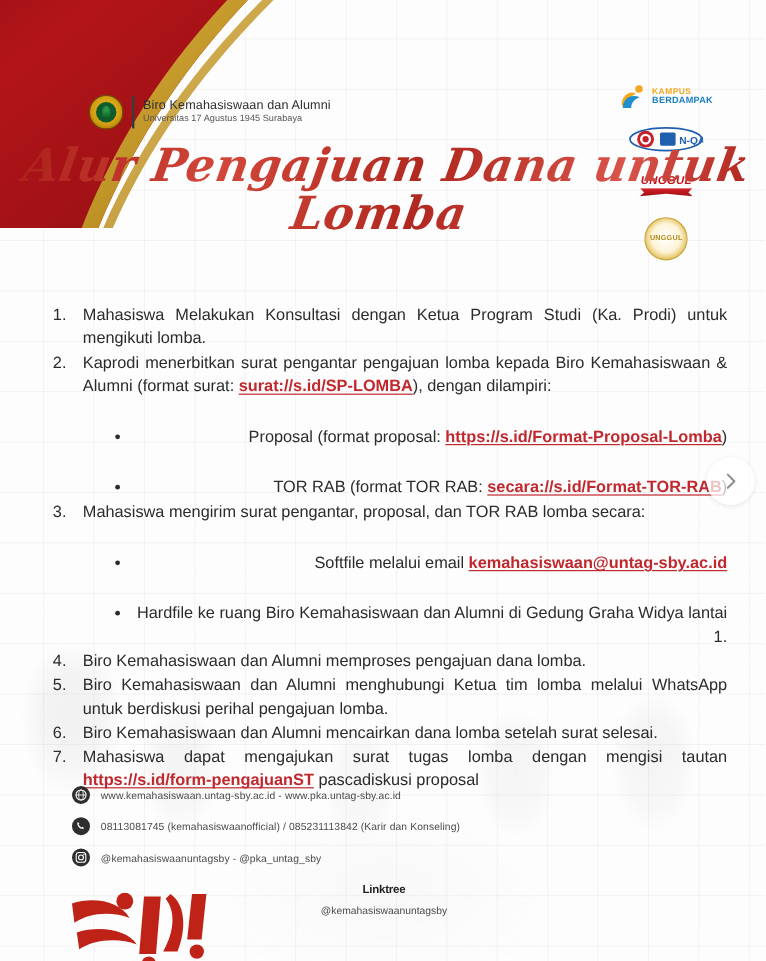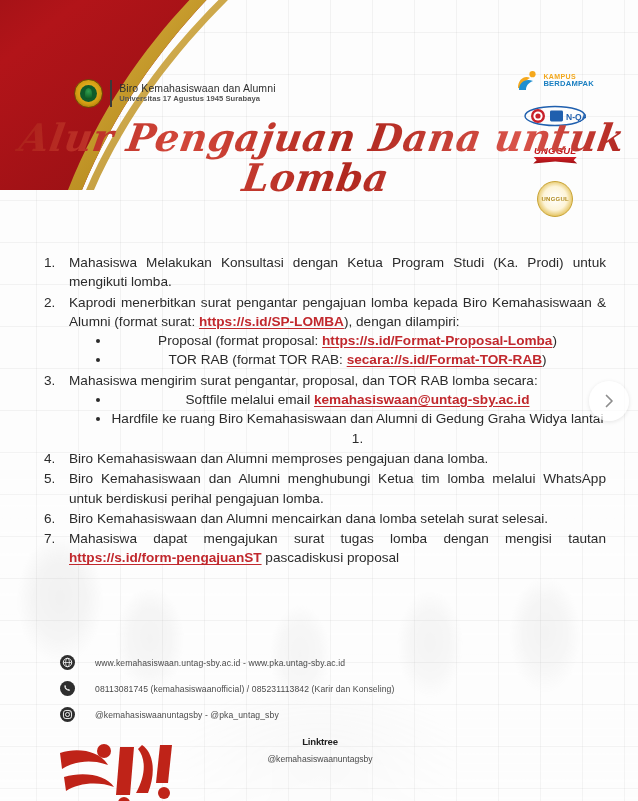--- a/index.html
+++ b/index.html
@@ -118,21 +118,20 @@
     color: #2f2f2f;
     letter-spacing: 0.1px;
     white-space: nowrap;
   }
   .brand-sub {
     font-size: 7.6px;
     color: #555;
     letter-spacing: 0.05px;
     white-space: nowrap;
     margin-top: 1px;
-    font-weight: bold;
   }
 
   .badges {
     display: flex;
     align-items: center;
     gap: 14px;
     margin-left: auto;
     margin-right: 58px;
     flex-direction: column;
   }
@@ -256,21 +255,22 @@
     color: #2b2b2b;
   }
   ul.subs {
     margin: 0;
     padding: 0 0 0 26px;
     list-style: none;
   }
   ul.subs > li {
     position: relative;
     padding-left: 14px;
-    text-align: center;
+    text-align: right;
+    margin-top: 23px;
   }
   ul.subs > li::before {
     content: "";
     position: absolute;
     left: 1px;
     top: 8px;
     width: 4px;
     height: 4px;
     border-radius: 50%;
     background: #2b2b2b;
@@ -301,21 +301,21 @@
   
   .footer {
     position: absolute;
     left: 60px;
     top: 655px;
     width: 520px;
   }
   .fcontact {
     display: flex;
     align-items: center;
-    gap: 20px;
+    gap: 9px;
     margin-bottom: 11px;
     color: #4a4a4a;
     font-size: 8.6px;
     letter-spacing: 0.1px;
   }
   .fico {
     width: 15px; height: 15px; flex: none;
     border-radius: 50%;
     background: #2e2e2e;
     display: flex; align-items: center; justify-content: center;
@@ -425,21 +425,21 @@
 
     </div>
   </div>
 
   <div class="headline">Alur Pengajuan Dana untuk Lomba</div>
 
 
   <div class="content">
     <ol class="steps" id="steps-list">
         <li><span>Mahasiswa Melakukan Konsultasi dengan Ketua Program Studi (Ka. Prodi) untuk mengikuti lomba.</span></li>
-        <li><span>Kaprodi menerbitkan surat pengantar pengajuan lomba kepada Biro Kemahasiswaan &amp; Alumni (format surat: <span class="lnk">https://s.id/SP-LOMBA</span>), dengan dilampiri:</span><ul class="subs">
+        <li><span>Kaprodi menerbitkan surat pengantar pengajuan lomba kepada Biro Kemahasiswaan &amp; Alumni (format surat: <span class="lnk">surat://s.id/SP-LOMBA</span>), dengan dilampiri:</span><ul class="subs">
             <li>Proposal (format proposal: <span class="lnk">https://s.id/Format-Proposal-Lomba</span>)</li>
             <li>TOR RAB (format TOR RAB: <span class="lnk">secara://s.id/Format-TOR-RAB</span>)</li>
           </ul></li>
         <li><span>Mahasiswa mengirim surat pengantar, proposal, dan TOR RAB lomba secara:</span><ul class="subs">
             <li>Softfile melalui email <span class="lnk">kemahasiswaan@untag-sby.ac.id</span></li>
             <li>Hardfile ke ruang Biro Kemahasiswaan dan Alumni di Gedung Graha Widya lantai 1.</li>
           </ul></li>
         <li><span>Biro Kemahasiswaan dan Alumni memproses pengajuan dana lomba.</span></li>
         <li><span>Biro Kemahasiswaan dan Alumni menghubungi Ketua tim lomba melalui WhatsApp untuk berdiskusi perihal pengajuan lomba.</span></li>
         <li><span>Biro Kemahasiswaan dan Alumni mencairkan dana lomba setelah surat selesai.</span></li>

